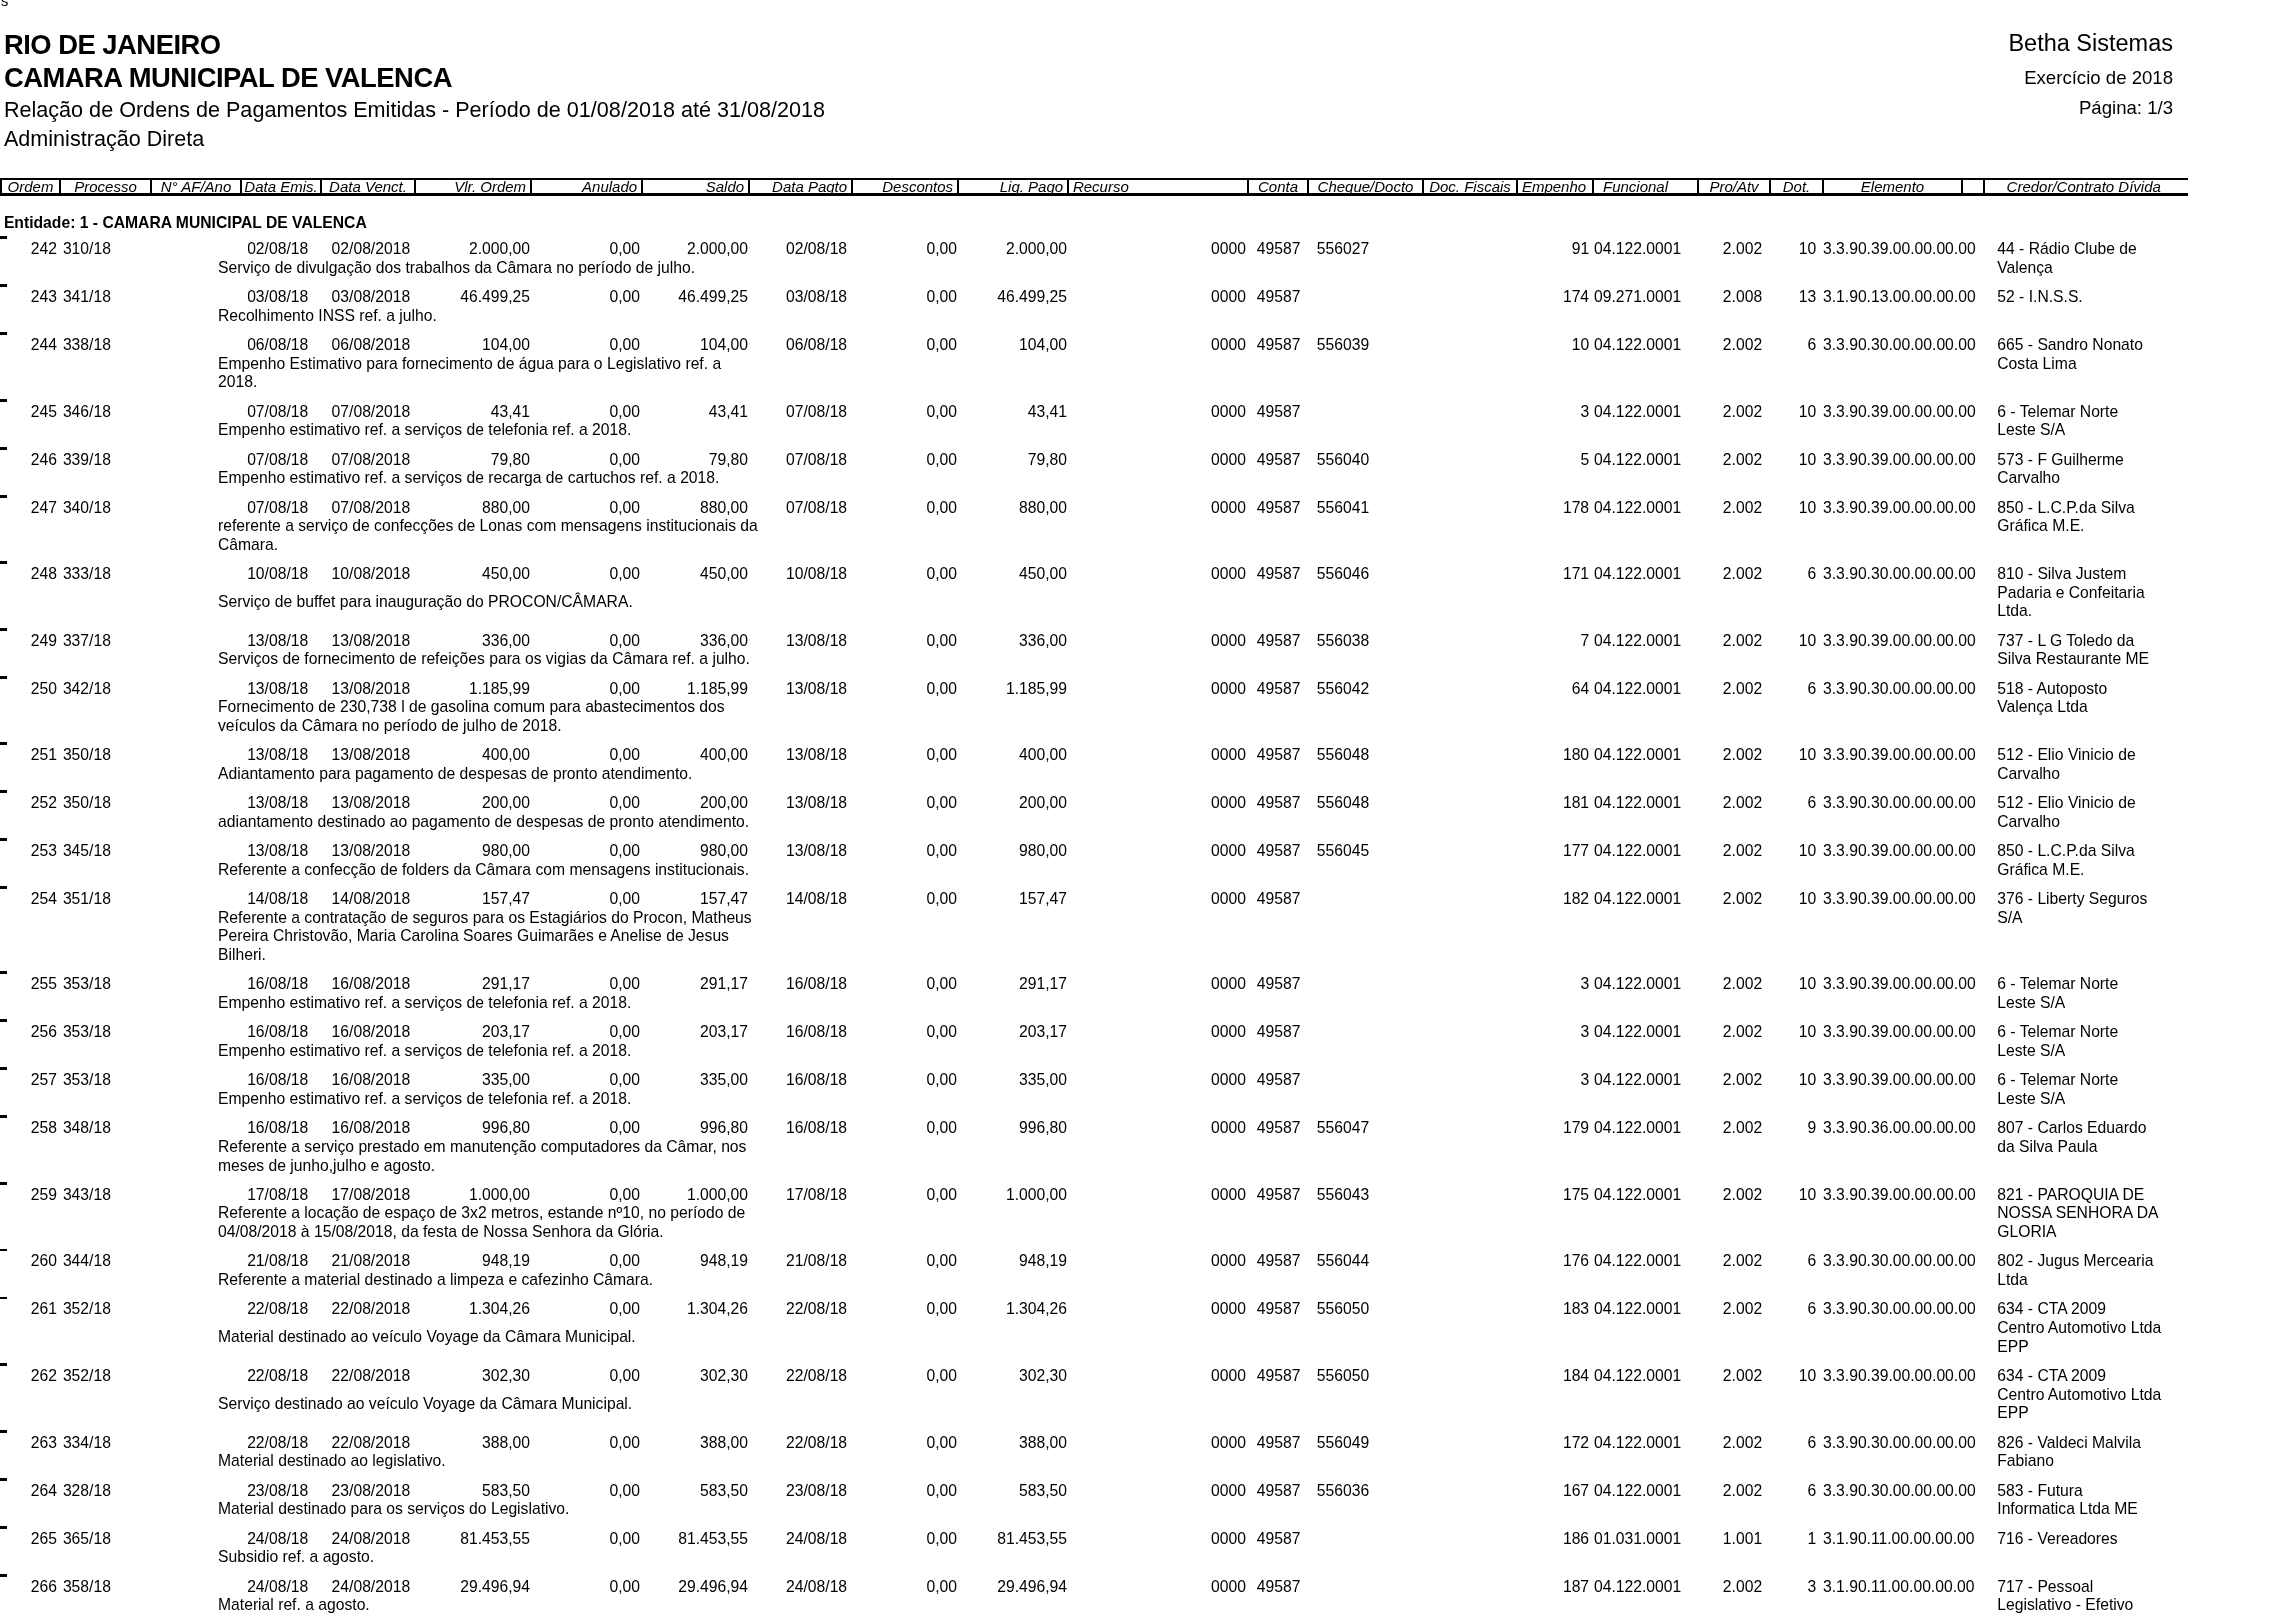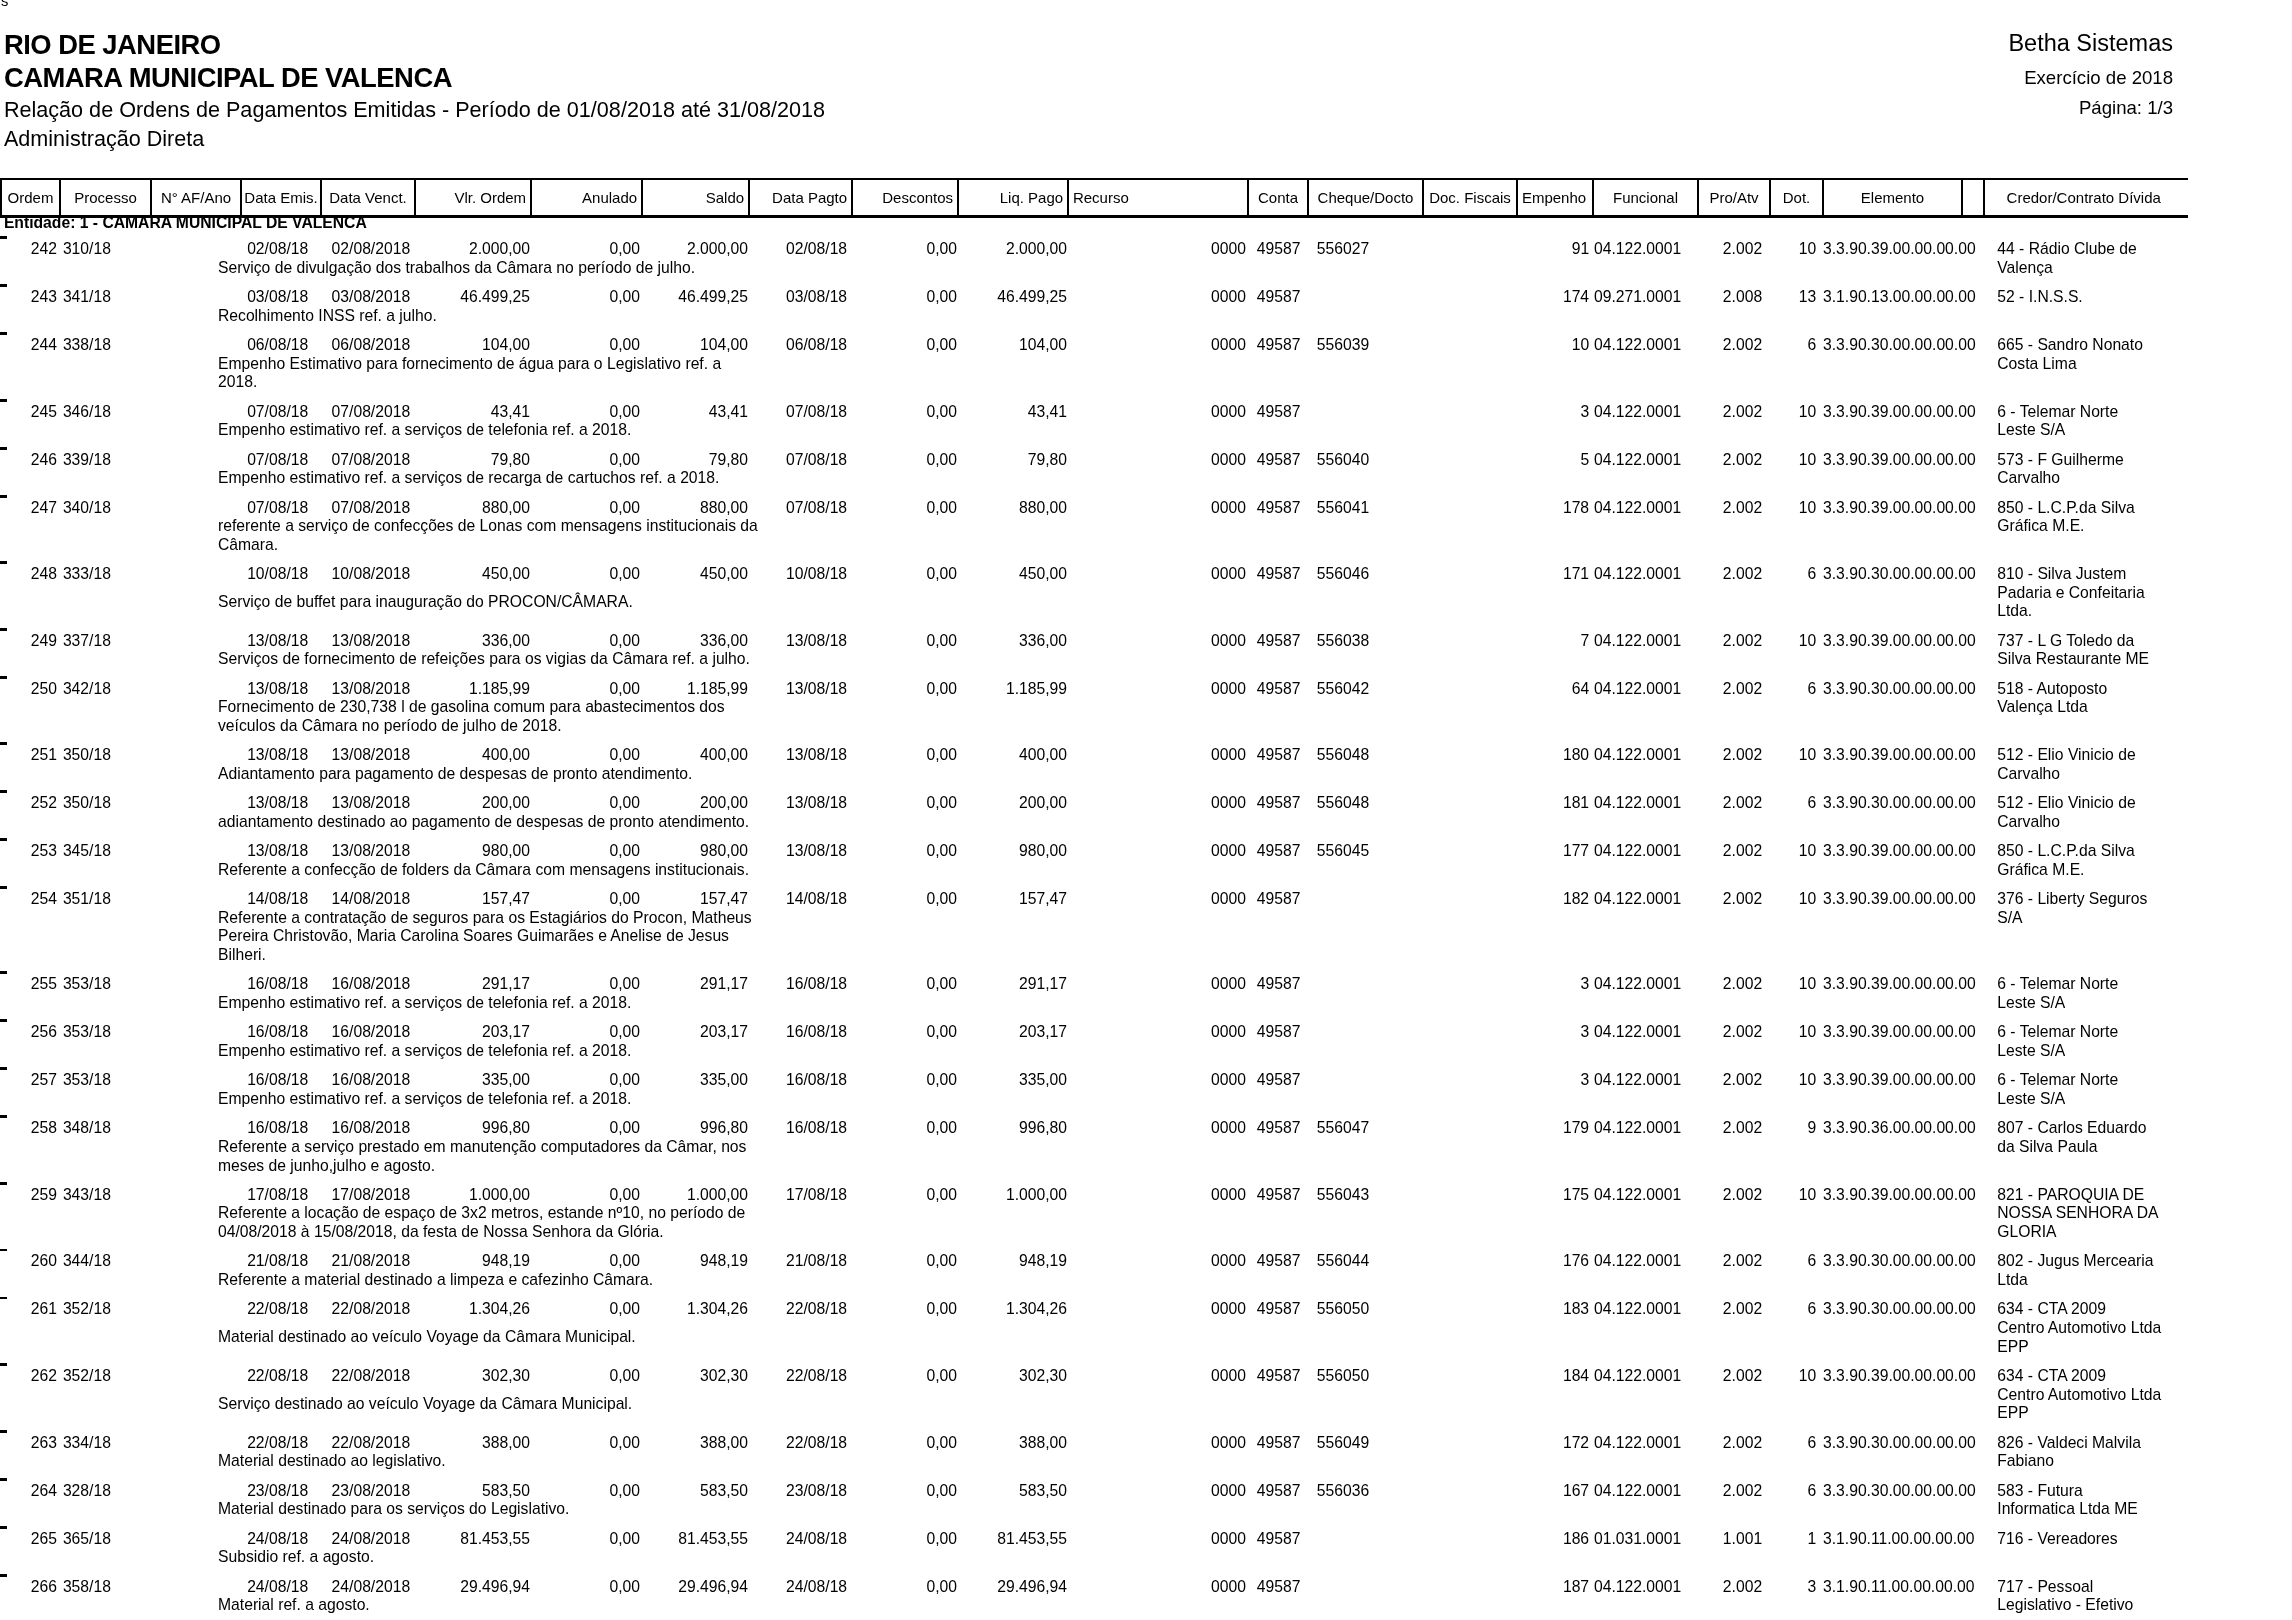--- a/index.html
+++ b/index.html
@@ -20,31 +20,32 @@
   .t-state  { position:absolute; left:3.9px;  top:29px;  font-size:27.4px; font-weight:bold; letter-spacing:-0.5px; }
   .t-entity { position:absolute; left:3.9px;  top:62px;  font-size:27.4px; font-weight:bold; letter-spacing:-0.5px; }
   .t-report { position:absolute; left:3.9px;  top:97px;  font-size:21.6px; }
   .t-scope  { position:absolute; left:3.9px;  top:126px; font-size:21.6px; }
   .t-betha  { position:absolute; right:120px; top:30px; font-size:23.5px; }
   .t-exerc  { position:absolute; right:120px; top:67px; font-size:18.6px; }
   .t-pagina { position:absolute; right:120px; top:97px; font-size:18.6px; }
 
   
   .thead{
-    position:absolute; left:0; top:178px; width:2188px; height:40px;
+    position:absolute; left:0; top:178px; width:2188px; height:18px;
     display:grid;
     grid-template-columns:59px 91px 90px 80px 94px 116px 111px 107px 103px 106px 110px 180px 60px 115px 94px 76px 105px 72px 53px 139px 21.6px 206px;
     border-top:2px solid #000; border-bottom:3.9px solid #000;
     font-size:15px;
+    font-style:italic;
   }
   .hc{ display:flex; align-items:center; justify-content:center; border-left:2px solid #000; height:100%; white-space:nowrap; overflow:hidden; }
   .hc.al{ justify-content:flex-start; padding-left:3.9px; }
   .hc.ar{ justify-content:flex-end; padding-right:3.9px; }
   .hc.thick{ border-left-width:2.9px; }
-  .hc.pl7{ padding-left:19px; }
+  .hc.pl7{ padding-left:9px; }
   .hc.pl15{ justify-content:flex-start; padding-left:22px; }
 
   
   .entity-line{ position:absolute; left:3.9px; top:214px; font-size:15.7px; font-weight:bold; }
 
   
   .rows{ position:absolute; left:0; top:240px; width:2293px; font-size:15.7px; line-height:18.6px; }
   .row{
     position:relative;
     display:grid;

